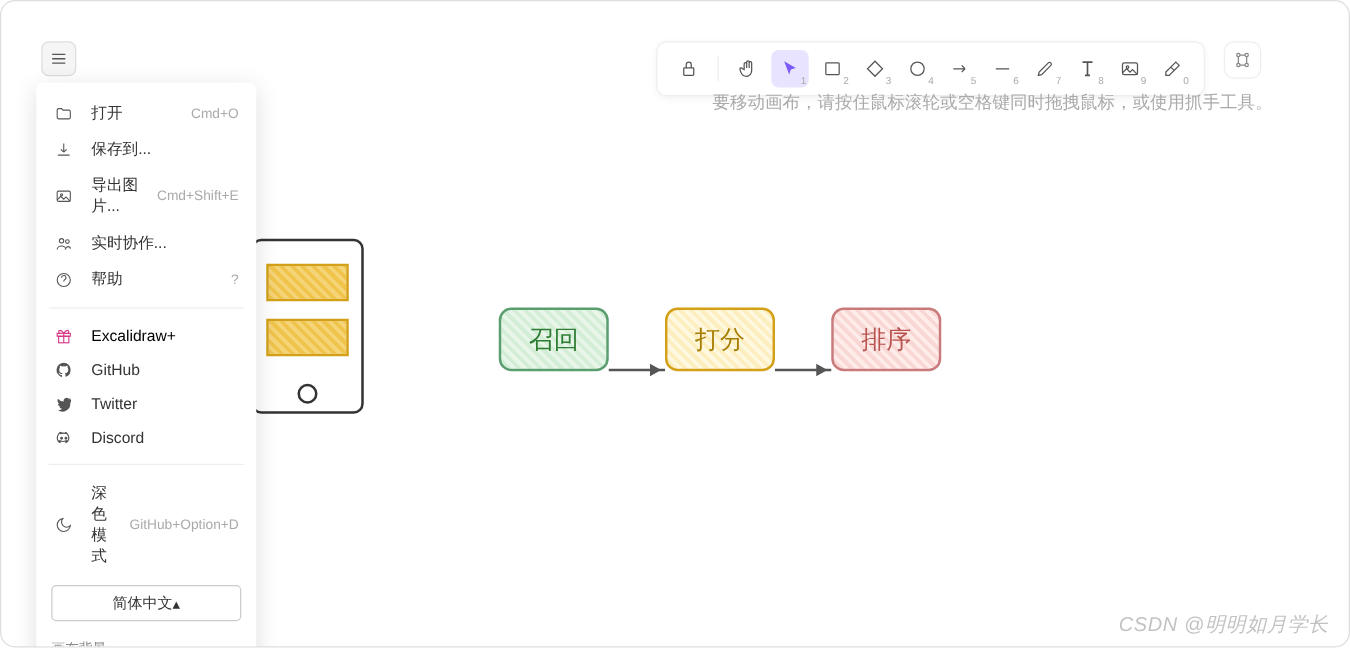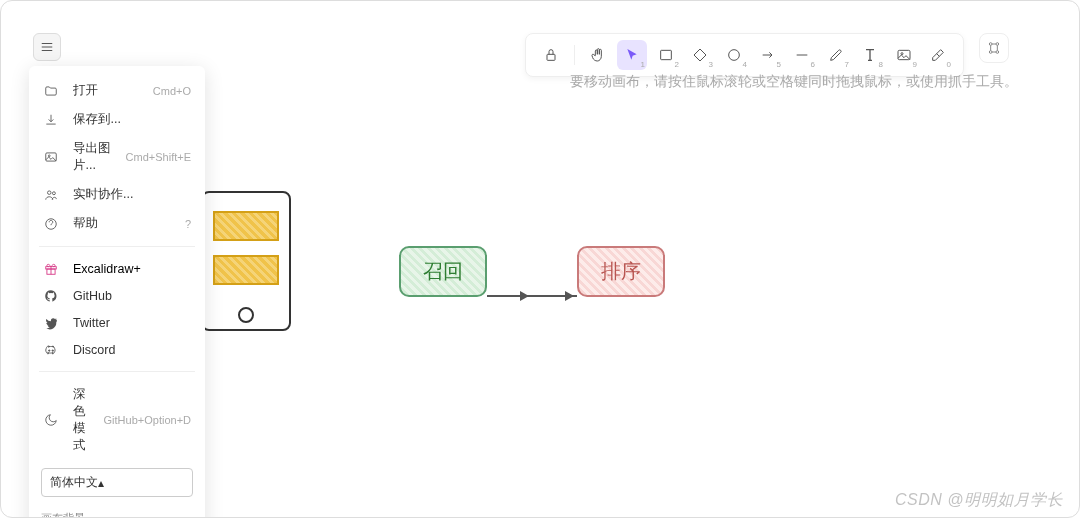--- a/index.html
+++ b/index.html
@@ -8,21 +8,21 @@
 .hamburger svg{width:14px;height:14px;stroke:#555}
 .menu-panel{position:absolute;top:65px;left:28px;width:176px;background:#fff;border-radius:6px;box-shadow:0 4px 20px rgba(0,0,0,.12);padding:10px 0;z-index:10;font-size:12.5px;color:#333}
 .menu-item{display:flex;align-items:center;padding:6px 14px;cursor:pointer;gap:15px}
 .menu-ic{width:15px;height:15px;flex:0 0 15px;display:flex;align-items:center;justify-content:center}
 .menu-ic svg{width:14px;height:14px;stroke:#555;fill:none;stroke-width:1.5}
 .menu-label{flex:1}
 .menu-sc{color:#aaa;font-size:11px}
 .menu-sep{height:1px;background:#eee;margin:8px 10px}
 .excalidraw-plus{color:#000000}
 .excalidraw-plus .menu-ic svg{stroke:#d63384}
-.lang-select{margin:8px 12px;border:1px solid #ccc;border-radius:4px;padding:5px 8px;font-size:12px;display:flex;justify-content:flex-start;align-items:center;cursor:pointer}
+.lang-select{margin:8px 12px;border:1px solid #ccc;border-radius:4px;padding:5px 8px;font-size:12px;display:flex;justify-content:center;align-items:center;cursor:pointer}
 .section-label{font-size:11px;color:#888;padding:6px 12px 4px}
 .toolbar{position:absolute;top:32px;left:50%;transform:translateX(-15px);display:flex;align-items:center;gap:4px;background:#fff;border:1px solid #eee;border-radius:8px;padding:6px 10px;box-shadow:0 2px 6px rgba(0,0,0,.05)}
 .tool{width:30px;height:30px;border-radius:6px;display:flex;align-items:center;justify-content:center;position:relative;cursor:pointer}
 .tool.active{background:#e8e3ff}
 .tool svg{width:16px;height:16px;stroke:#555;fill:none;stroke-width:1.5}
 .tool.active svg{stroke:#7a5af8;fill:#7a5af8}
 .tool-num{position:absolute;bottom:1px;right:2px;font-size:8px;color:#aaa}
 .tool-sep{width:1px;height:20px;background:#eee;margin:0 4px}
 .extra-tool{position:absolute;top:32px;right:70px;width:30px;height:30px;border:1px solid #eee;border-radius:8px;display:flex;align-items:center;justify-content:center;background:#fff;cursor:pointer}
 .extra-tool svg{width:16px;height:16px;stroke:#888;fill:none;stroke-width:1.5}
@@ -245,18 +245,19 @@
 <div class="hint">要移动画布，请按住鼠标滚轮或空格键同时拖拽鼠标，或使用抓手工具。</div>
 
 <div class="canvas">
   <div class="device">
     <div class="drect r1"></div>
     <div class="drect r2"></div>
   </div>
   <div class="flow">
     <div class="node g">召回</div>
     <div class="arrow"></div>
+    <div class="node y">打分</div>
     <div class="arrow"></div>
     <div class="node r">排序</div>
   </div>
 </div>
 
 <div class="watermark">CSDN @明明如月学长</div>
 
 </body></html>

